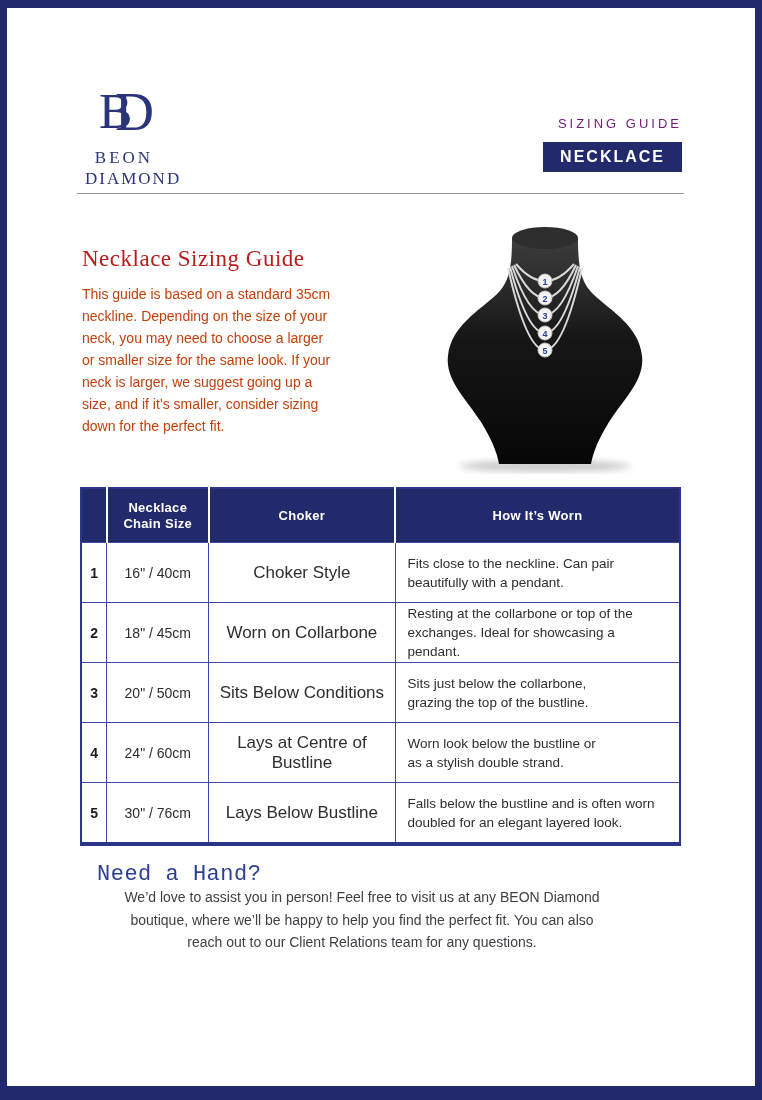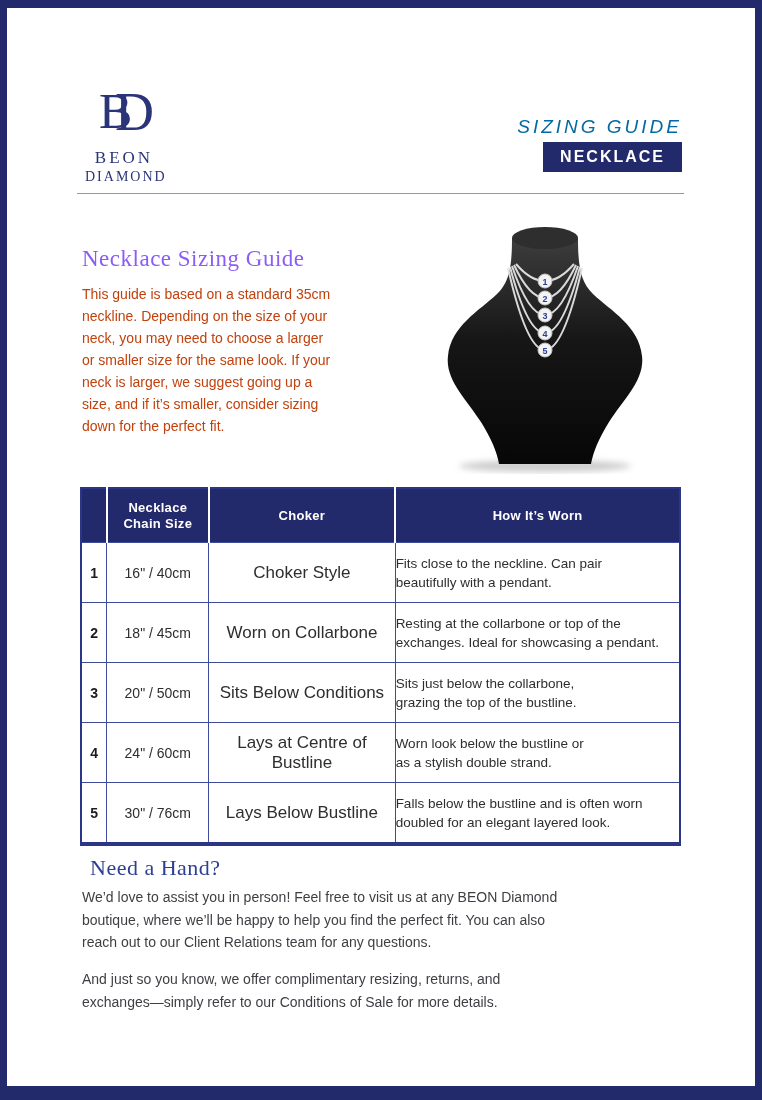--- a/index.html
+++ b/index.html
@@ -13,52 +13,52 @@
   .frame-bottom{left:0;top:1086px;width:762px;height:14px;}
   .frame-left{left:0;top:0;width:7px;height:1100px;}
   .frame-right{left:755px;top:0;width:7px;height:1100px;}
 
   
   .logo{position:absolute;left:85px;top:84px;width:78px;text-align:center;color:#2b3478;}
   .monogram{position:relative;height:58px;font-family:"Liberation Serif",serif;}
   .mono-b{position:absolute;left:14px;top:0;font-size:50px;line-height:54px;font-weight:400;}
   .mono-d{position:absolute;left:30px;top:1px;font-size:54px;line-height:54px;font-weight:400;}
   .brand1{font-family:"Liberation Serif",serif;font-size:17px;letter-spacing:3px;margin-top:6px;}
-  .brand2{font-family:"Liberation Serif",serif;font-size:14px;letter-spacing:2px;margin-top:1px;}
-
-  
-  .sizing-title{position:absolute;right:80px;top:116px;font-size:19px;letter-spacing:3px;color:#0369a1;font-style:italic;}
+  .brand2{font-family:"Liberation Serif",serif;font-size:17px;letter-spacing:2px;margin-top:1px;}
+
+  
+  .sizing-title{position:absolute;right:80px;top:116px;font-size:13px;letter-spacing:3px;color:#701a75;}
   .necklace-badge{position:absolute;right:80px;top:142px;height:30px;line-height:30px;
     background:#232a6b;color:#ffffff;font-size:16px;font-weight:bold;letter-spacing:2px;padding:0 17px;}
 
   .divider{position:absolute;left:77px;top:193px;width:607px;height:1px;background:#9298ad;}
 
   
   .intro-heading{position:absolute;left:82px;top:246px;font-family:"Liberation Serif",serif;
-    font-size:23px;color:#8b5cf6;letter-spacing:0.5px;}
+    font-size:23px;color:#b91c1c;letter-spacing:0.5px;}
   .intro-body{position:absolute;left:82px;top:283px;width:300px;font-size:14px;line-height:22px;
     color:#c2410c;white-space:pre-line;}
 
   .bust-wrap{position:absolute;left:431px;top:214px;width:228px;height:260px;}
 
   
   .size-table{position:absolute;left:80px;top:487px;width:601px;border-collapse:collapse;
     border:2px solid #2b3689;border-bottom-width:4px;}
   .size-table th{background:#232a6b;color:#ffffff;font-size:13px;font-weight:bold;height:51px;
     text-align:center;white-space:pre-line;line-height:16px;letter-spacing:0.3px;}
   .size-table th + th{border-left:2px solid #ffffff;}
   .size-table td{border:1.5px solid #3e4a9c;height:57px;color:#2e2e2e;vertical-align:middle;}
   .col-num{width:26px;}
   .col-size{width:102px;}
   .col-style{width:187px;}
   .col-worn{width:286px;}
   td.cell-num{text-align:center;font-weight:bold;font-size:14px;color:#1c1c1c;}
   td.cell-size{text-align:center;font-size:14px;}
   td.cell-style{text-align:center;font-size:17px;}
-  td.cell-worn{font-size:13.5px;line-height:19px;padding:0 0;white-space:pre-line;}
+  td.cell-worn{font-size:13.5px;line-height:19px;padding:0 12px;white-space:pre-line;}
 
   
   .help-heading{position:absolute;left:82px;top:847px;font-family:"Liberation Serif",serif;
     font-size:22px;color:#2c3f92;letter-spacing:0.5px;}
   .help-p1{position:absolute;left:82px;top:886px;width:560px;font-size:14px;line-height:22.5px;
     color:#3d3f43;white-space:pre-line;}
   .help-p2{position:absolute;left:82px;top:968px;width:560px;font-size:14px;line-height:22.5px;
     color:#3d3f43;white-space:pre-line;}
 </style>
 </head>
@@ -192,19 +192,17 @@
       <tr>
         <td class="cell-num">5</td>
         <td class="cell-size">30" / 76cm</td>
         <td class="cell-style">Lays Below Bustline</td>
         <td class="cell-worn">Falls below the bustline and is often worn
 doubled for an elegant layered look.</td>
       </tr>
     </tbody>
   </table>
 
-  <h2 class="help-heading" style="margin:8px;font-weight:400;">Need a Hand?</h2>
-  <p class="help-p1" style="margin:0;">We’d love to assist you in person! Feel free to visit us at any BEON Diamond
+  <h2 class="help-heading" style="margin:15px;font-weight:400;font-family:Liberation Mono, monospace;">Need a Hand?</h2>
+  <p class="help-p1" style="margin:0;text-align:center;">We’d love to assist you in person! Feel free to visit us at any BEON Diamond
 boutique, where we’ll be happy to help you find the perfect fit. You can also
 reach out to our Client Relations team for any questions.</p>
-  <p class="help-p2" style="margin:0;">And just so you know, we offer complimentary resizing, returns, and
-exchanges—simply refer to our Conditions of Sale for more details.</p>
 </div>
 
 </body></html>

